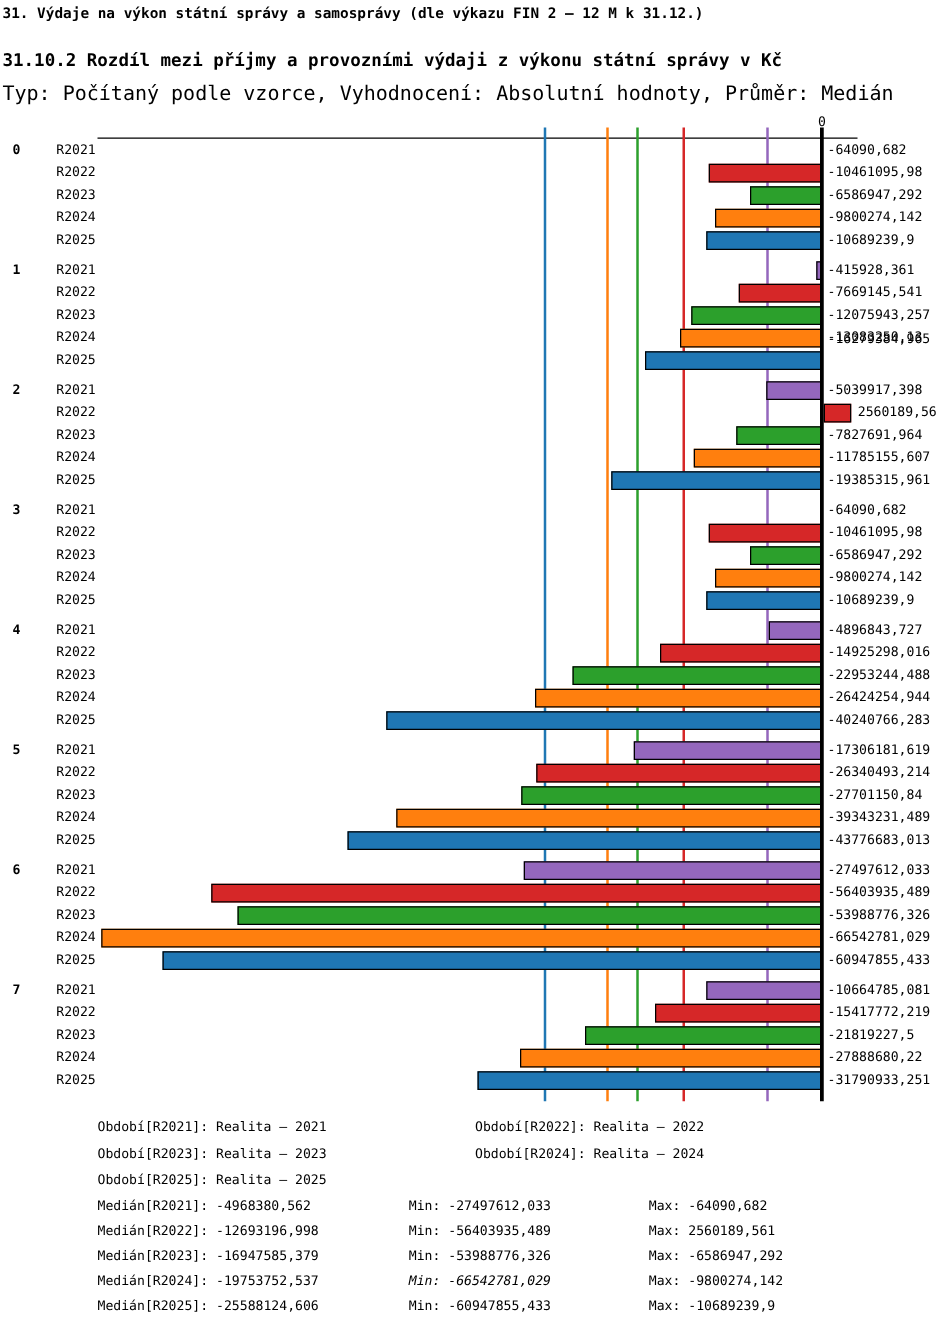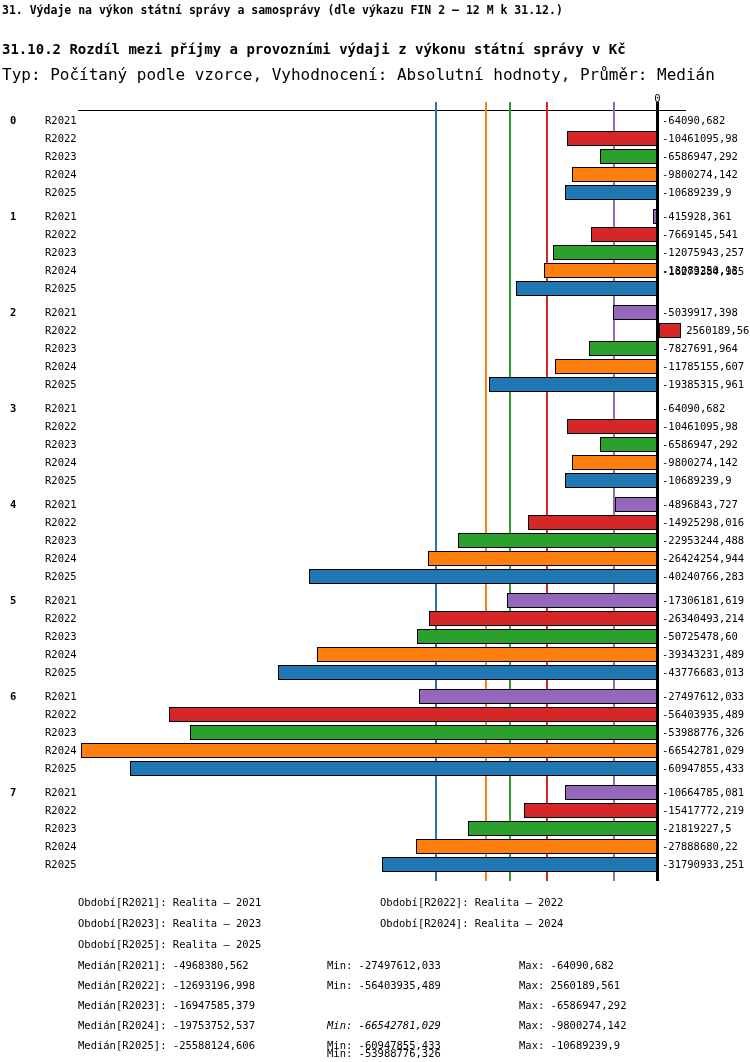--- a/index.html
+++ b/index.html
@@ -122,21 +122,21 @@
       <div class="vlabel" style="top: 569px; left: 662px;">-40240766,283</div>
       <div class="glabel" style="top: 593px;">5</div>
       <div class="slabel" style="top: 593px;">R2021</div>
       <div class="bar" style="top: 593px; width: 149.8px; left: 507.2px; background: rgb(148, 103, 189);"></div>
       <div class="vlabel" style="top: 593px; left: 662px;">-17306181,619</div>
       <div class="slabel" style="top: 611px;">R2022</div>
       <div class="bar" style="top: 611px; width: 228px; left: 429px; background: rgb(214, 39, 40);"></div>
       <div class="vlabel" style="top: 611px; left: 662px;">-26340493,214</div>
       <div class="slabel" style="top: 629px;">R2023</div>
       <div class="bar" style="top: 629px; width: 239.8px; left: 417.2px; background: rgb(44, 160, 44);"></div>
-      <div class="vlabel" style="top: 629px; left: 662px;">-50725478,60</div>
+      <div class="vlabel" style="top: 629px; left: 662px;">-27701150,84</div>
       <div class="slabel" style="top: 647px;">R2024</div>
       <div class="bar" style="top: 647px; width: 340.5px; left: 316.5px; background: rgb(255, 127, 14);"></div>
       <div class="vlabel" style="top: 647px; left: 662px;">-39343231,489</div>
       <div class="slabel" style="top: 665px;">R2025</div>
       <div class="bar" style="top: 665px; width: 378.9px; left: 278.1px; background: rgb(31, 119, 180);"></div>
       <div class="vlabel" style="top: 665px; left: 662px;">-43776683,013</div>
       <div class="glabel" style="top: 689px;">6</div>
       <div class="slabel" style="top: 689px;">R2021</div>
       <div class="bar" style="top: 689px; width: 238px; left: 419px; background: rgb(148, 103, 189);"></div>
       <div class="vlabel" style="top: 689px; left: 662px;">-27497612,033</div>
@@ -177,21 +177,21 @@
       <div class="legend-item" style="left: 78px; top: 917px;">Období[R2023]: Realita – 2023</div>
       <div class="legend-item" style="left: 380px; top: 917px;">Období[R2024]: Realita – 2024</div>
       <div class="legend-item" style="left: 78px; top: 938px;">Období[R2025]: Realita – 2025</div>
       <div class="legend-item" style="left: 78px; top: 959px;">Medián[R2021]: -4968380,562</div>
       <div class="legend-item" style="left: 327px; top: 959px;">Min: -27497612,033</div>
       <div class="legend-item" style="left: 519px; top: 959px;">Max: -64090,682</div>
       <div class="legend-item" style="left: 78px; top: 979px;">Medián[R2022]: -12693196,998</div>
       <div class="legend-item" style="left: 327px; top: 979px;">Min: -56403935,489</div>
       <div class="legend-item" style="left: 519px; top: 979px;">Max: 2560189,561</div>
       <div class="legend-item" style="left: 78px; top: 999px;">Medián[R2023]: -16947585,379</div>
-      <div class="legend-item" style="left: 327px; top: 999px; margin-top: 48px;">Min: -53988776,326</div>
+      <div class="legend-item" style="left: 327px; top: 999px;">Min: -53988776,326</div>
       <div class="legend-item" style="left: 519px; top: 999px;">Max: -6586947,292</div>
       <div class="legend-item" style="left: 78px; top: 1019px;">Medián[R2024]: -19753752,537</div>
       <div class="legend-item" style="left: 327px; top: 1019px; font-style: italic;">Min: -66542781,029</div>
       <div class="legend-item" style="left: 519px; top: 1019px;">Max: -9800274,142</div>
       <div class="legend-item" style="left: 78px; top: 1039px;">Medián[R2025]: -25588124,606</div>
       <div class="legend-item" style="left: 327px; top: 1039px;">Min: -60947855,433</div>
       <div class="legend-item" style="left: 519px; top: 1039px;">Max: -10689239,9</div>
     </div>
 </div>
 

